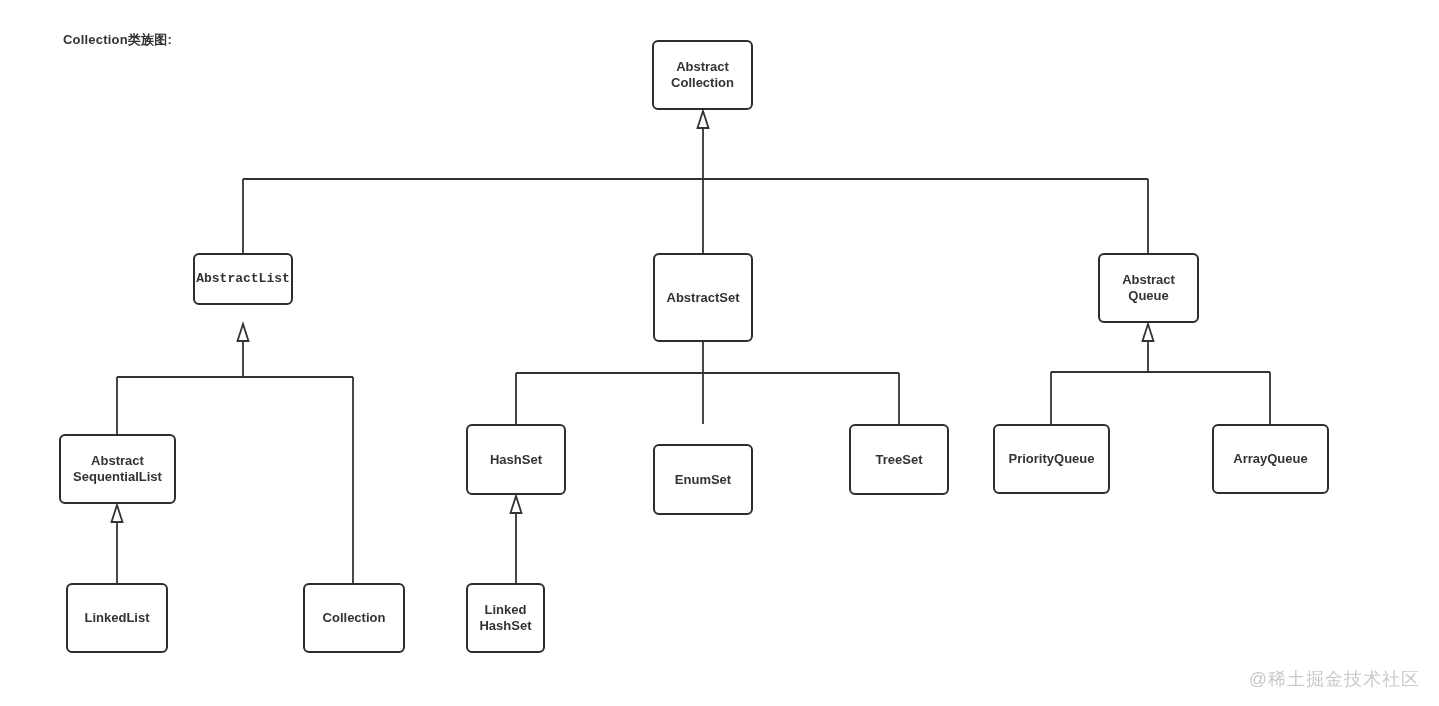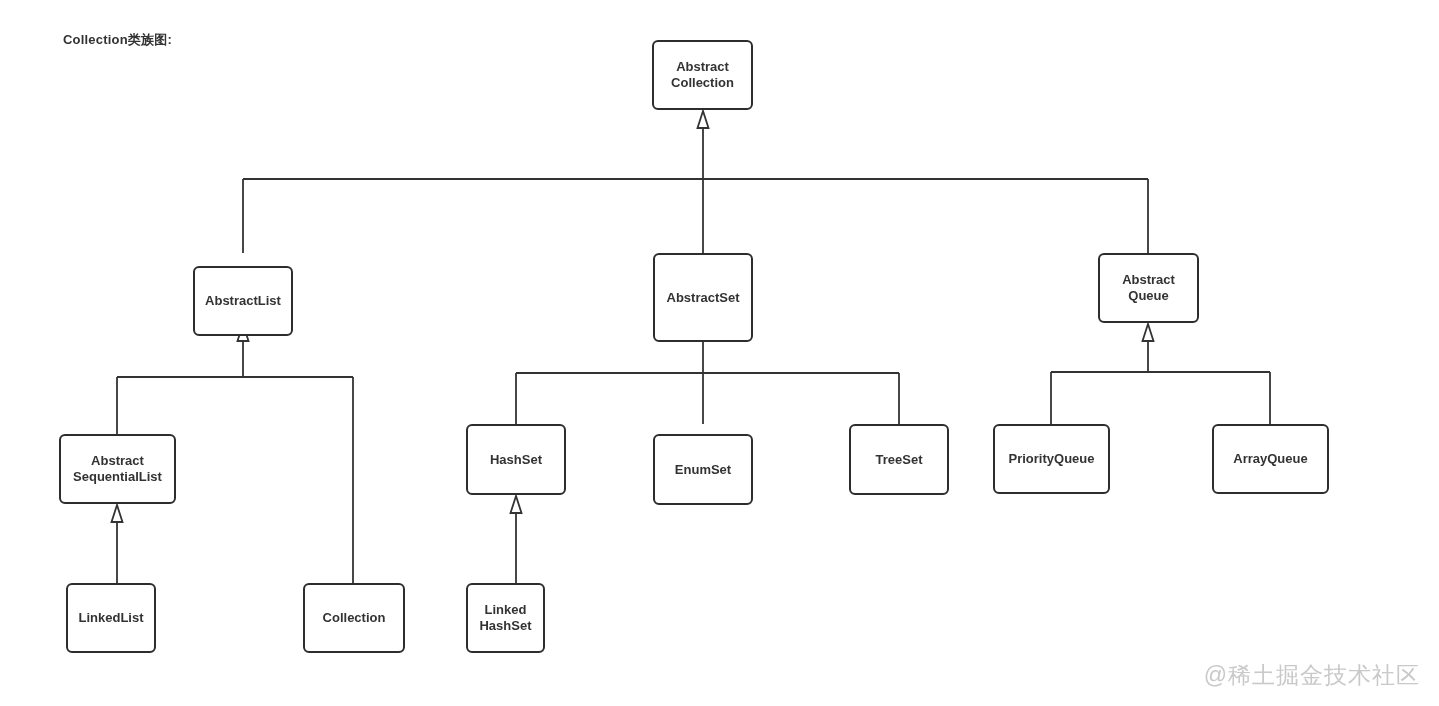--- a/index.html
+++ b/index.html
@@ -61,21 +61,21 @@
     font-size:13px;
     font-weight:bold;
     color:var(--text);
     line-height:16px;
     white-space:pre-line;
   }
   .watermark{
     position:absolute;
     right:19px;
     bottom:15px;
-    font-size:23px;
+    font-size:18px;
     color:var(--watermark);
     letter-spacing:1px;
   }
 </style>
 </head>
 <body>
 
 <div id="canvas">
   <div class="page-title">Collection类族图:</div>
   <svg id="edges-svg" xmlns="http://www.w3.org/2000/svg">
@@ -102,50 +102,50 @@
       <polyline points="117,523 117,583" class="edge"></polyline>
       <path d="M 117 505 L 111.5 522 L 122.5 522 Z" class="arrowhead"></path>
       <polyline points="516,514 516,583" class="edge"></polyline>
       <path d="M 516 496 L 510.5 513 L 521.5 513 Z" class="arrowhead"></path>
     </svg>
   <div id="nodes-layer">
       <div class="node" style="left: 652px; top: 40px; width: 101px; height: 70px;">
         <span>Abstract
 Collection</span>
       </div>
-      <div class="node" style="left: 193px; top: 266px; width: 100px; height: 70px;">
+      <div class="node" style="left: 193px; top: 253px; width: 100px; height: 52px; font-family: Liberation Mono, monospace;">
         <span>AbstractList</span>
       </div>
       <div class="node" style="left: 653px; top: 253px; width: 100px; height: 89px;">
         <span>AbstractSet</span>
       </div>
       <div class="node" style="left: 1098px; top: 253px; width: 101px; height: 70px;">
         <span>Abstract
 Queue</span>
       </div>
       <div class="node" style="left: 59px; top: 434px; width: 117px; height: 70px;">
         <span>Abstract
 SequentialList</span>
       </div>
       <div class="node" style="left: 466px; top: 424px; width: 100px; height: 71px;">
         <span>HashSet</span>
       </div>
-      <div class="node" style="left: 653px; top: 434px; width: 100px; height: 71px;">
+      <div class="node" style="left: 653px; top: 444px; width: 100px; height: 71px;">
         <span>EnumSet</span>
       </div>
       <div class="node" style="left: 849px; top: 424px; width: 100px; height: 71px;">
         <span>TreeSet</span>
       </div>
       <div class="node" style="left: 993px; top: 424px; width: 117px; height: 70px;">
         <span>PriorityQueue</span>
       </div>
       <div class="node" style="left: 1212px; top: 424px; width: 117px; height: 70px; justify-content: center;">
         <span>ArrayQueue</span>
       </div>
-      <div class="node" style="left: 66px; top: 583px; width: 90px; height: 70px;">
+      <div class="node" style="left: 66px; top: 583px; width: 102px; height: 70px;">
         <span>LinkedList</span>
       </div>
       <div class="node" style="left: 303px; top: 583px; width: 102px; height: 70px;">
         <span>Collection</span>
       </div>
       <div class="node" style="left: 466px; top: 583px; width: 79px; height: 70px;">
         <span>Linked
 HashSet</span>
       </div>
     </div>

